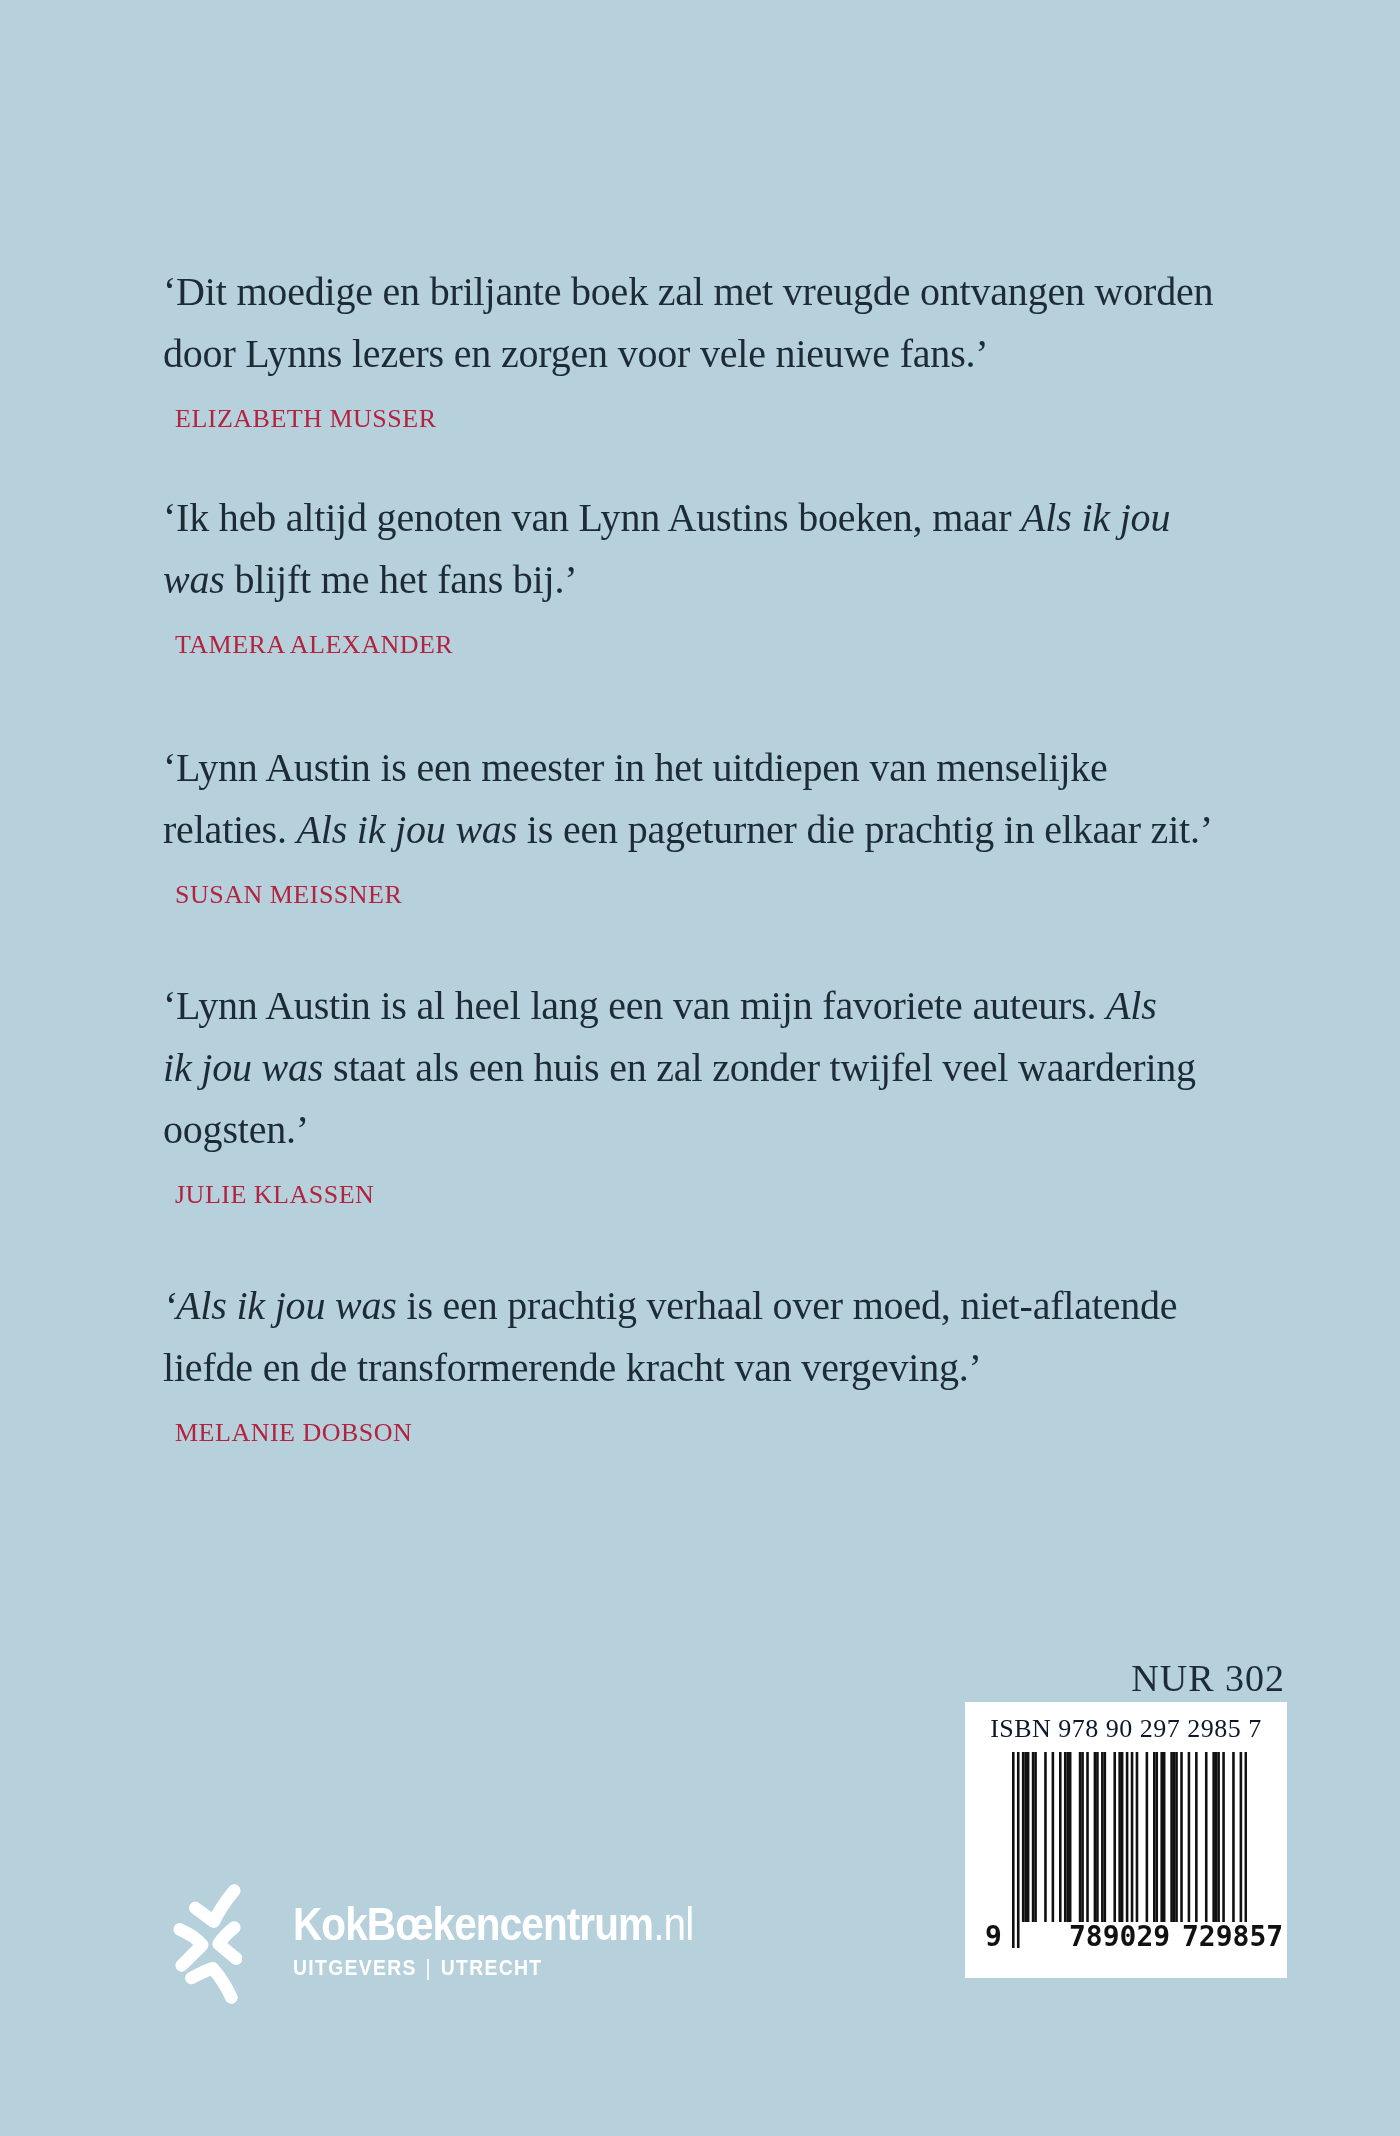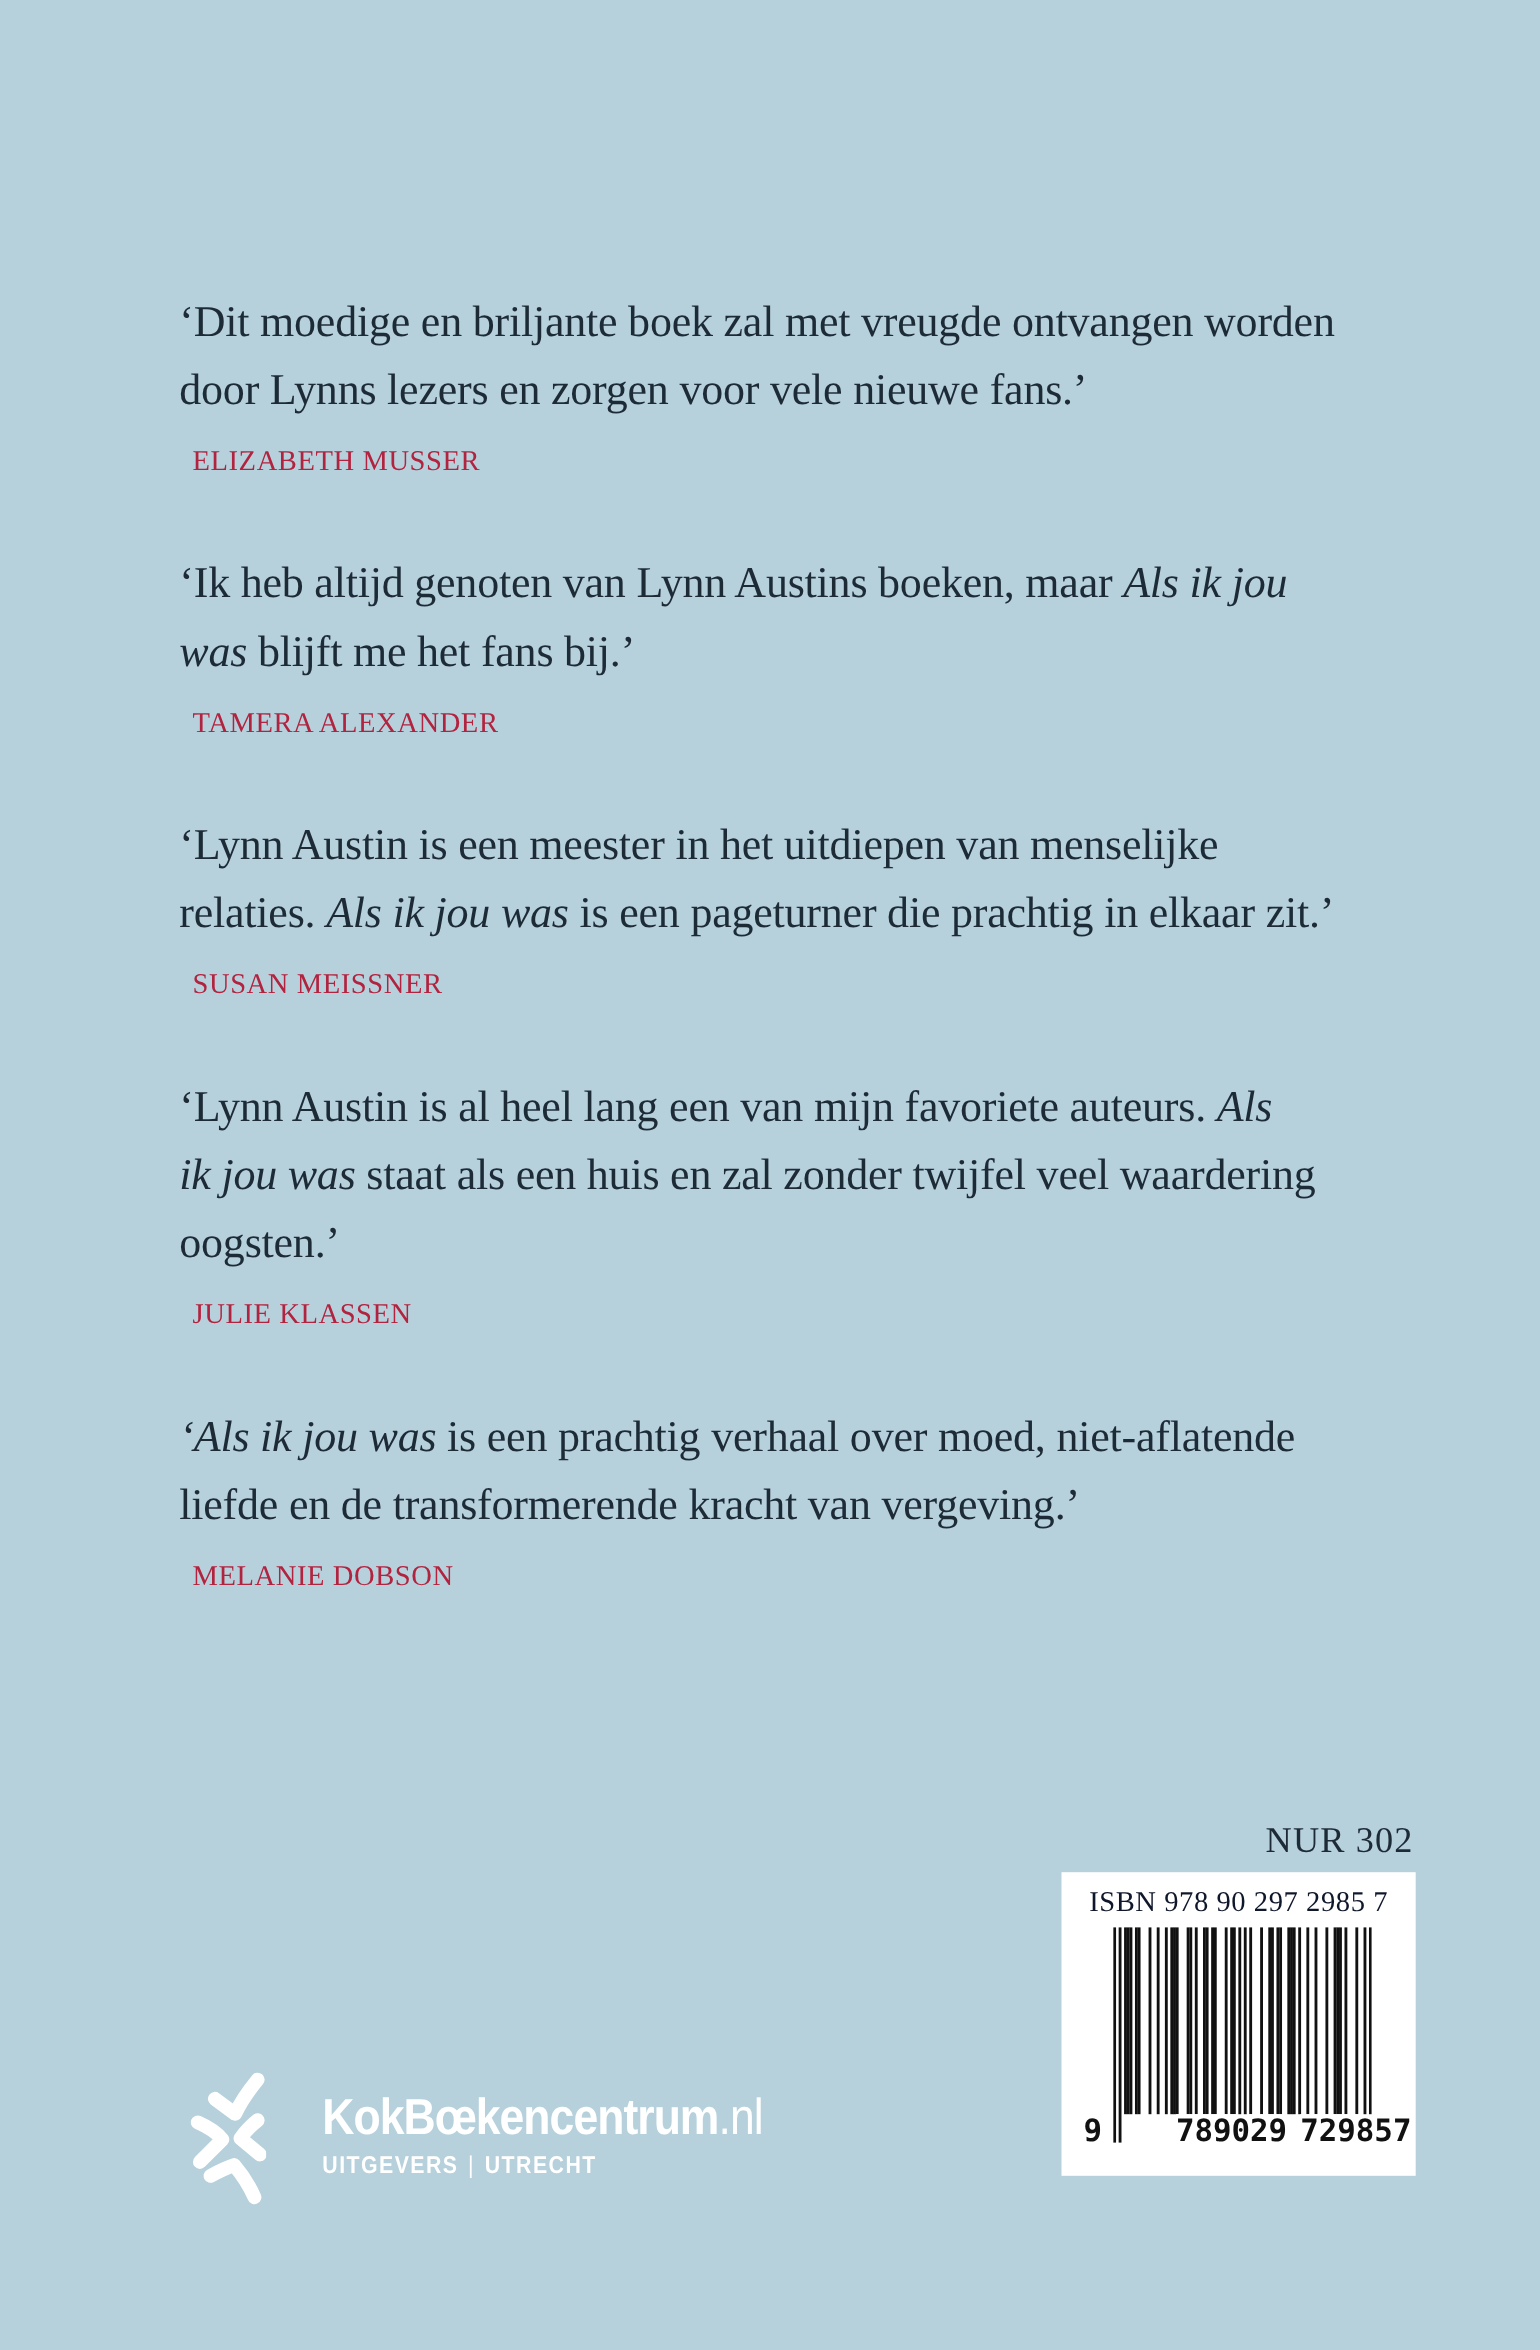--- a/index.html
+++ b/index.html
@@ -34,21 +34,21 @@
     line-height:40px;
     letter-spacing:0.5px;
     margin-top:14px;
     margin-left:12px;
     white-space:nowrap;
   }
   .nur{
     position:absolute;
     top:1656px;right:115px;
     color:var(--ink);
-    font-size:33px;
+    font-size:38px;
     letter-spacing:1px;
   }
   .isbn-box{
     position:absolute;
     left:965px;top:1702px;
     width:322px;height:276px;
     background:var(--white);
   }
   .isbn-label{
     position:absolute;
@@ -118,21 +118,21 @@
 <div class="page">
 
   <div class="quote-block" style="top:261px">
     <div class="quote-text">
         <div class="qline"><span>‘Dit moedige en briljante boek zal met vreugde ontvangen worden</span></div>
         <div class="qline"><span>door Lynns lezers en zorgen voor vele nieuwe fans.’</span></div>
       </div>
     <div class="attribution">ELIZABETH MUSSER</div>
   </div>
 
-  <div class="quote-block" style="top:499px">
+  <div class="quote-block" style="top:487px">
     <div class="quote-text">
         <div class="qline"><span>‘Ik heb altijd genoten van Lynn Austins boeken, maar </span><span class="it">Als ik jou</span></div>
         <div class="qline"><span class="it">was</span><span> blijft me het fans bij.’</span></div>
       </div>
     <div class="attribution">TAMERA ALEXANDER</div>
   </div>
 
   <div class="quote-block" style="top:737px">
     <div class="quote-text">
         <div class="qline"><span>‘Lynn Austin is een meester in het uitdiepen van menselijke</span></div>

